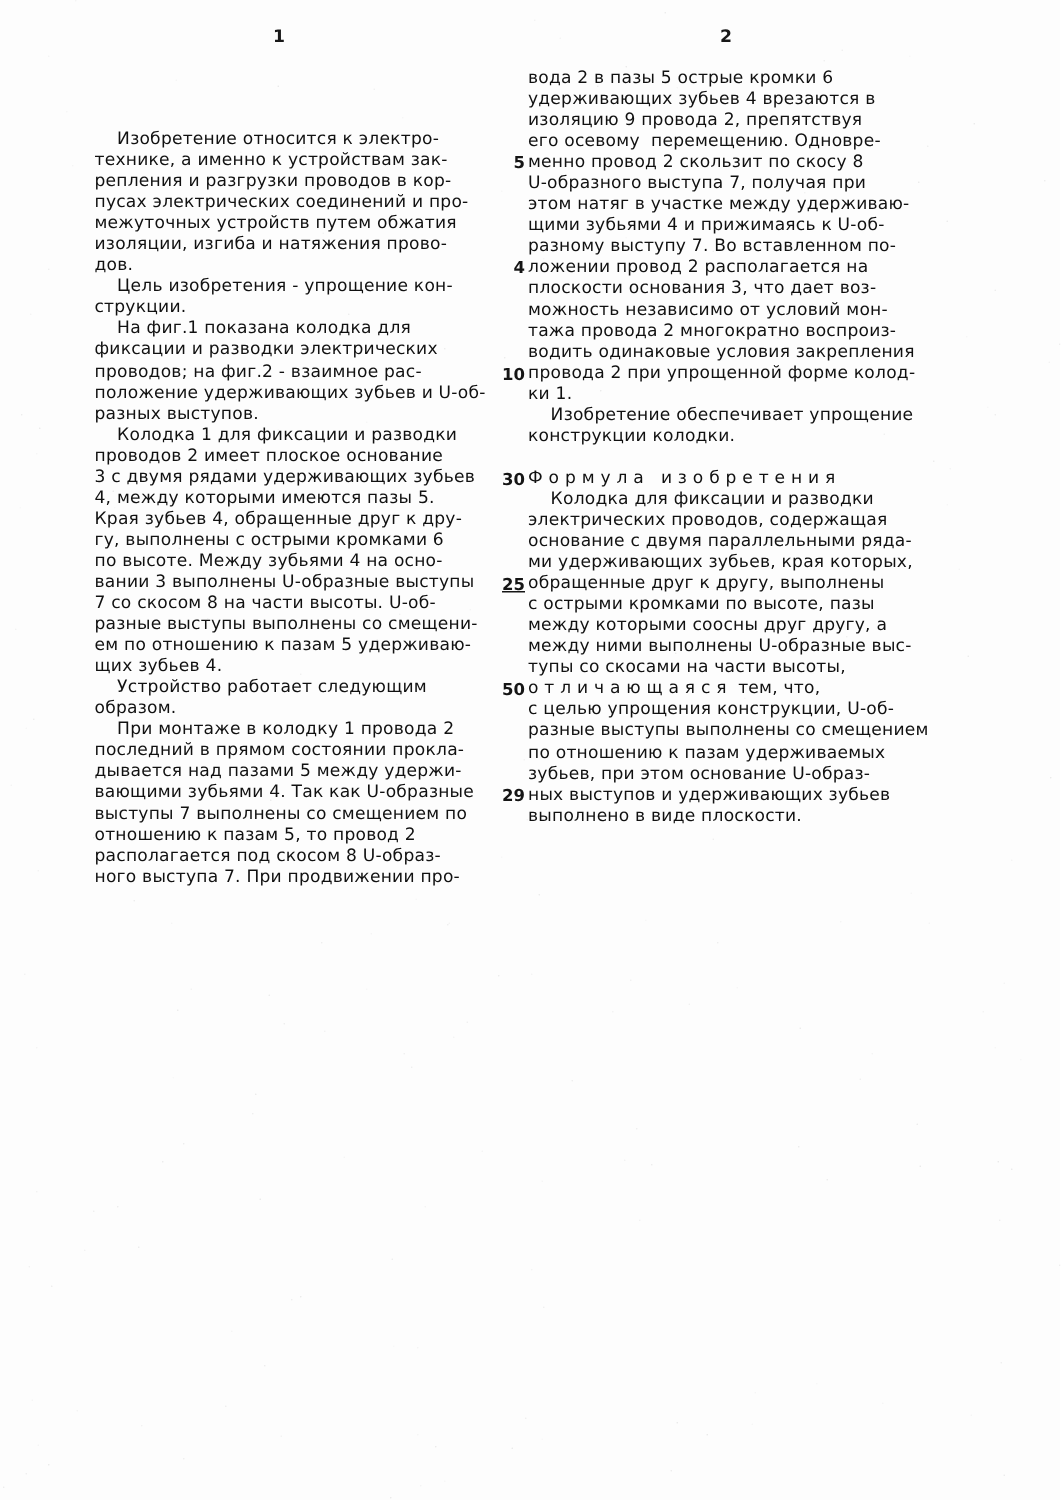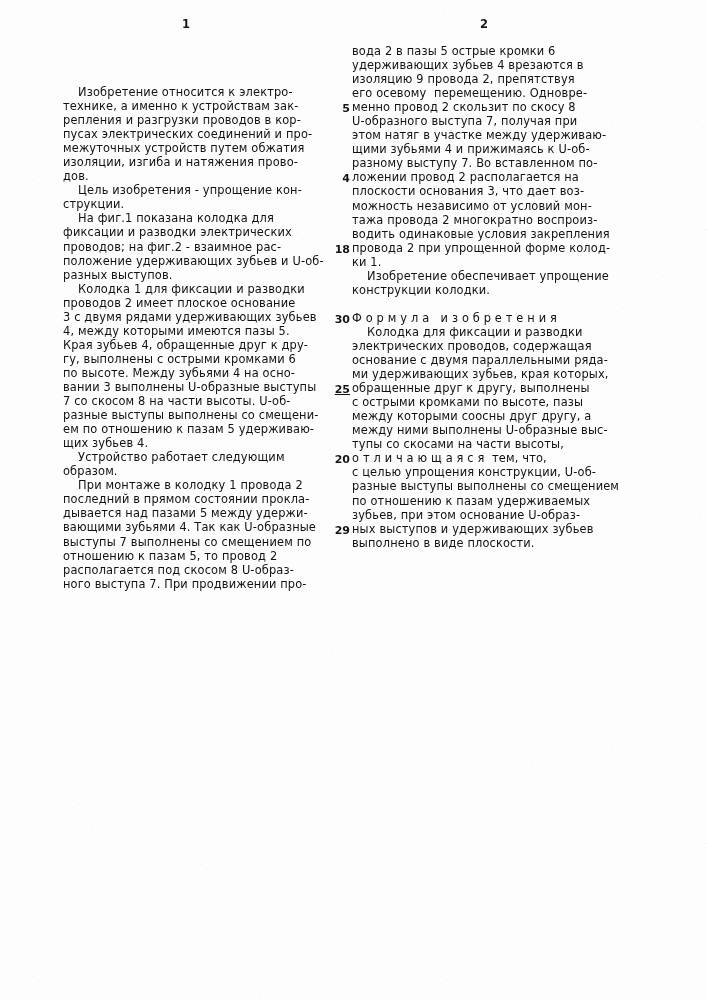--- a/index.html
+++ b/index.html
@@ -107,24 +107,24 @@
   <div class="header">
     <div class="col-num left">1</div>
     <div class="col-num right">2</div>
   </div>
 
   <div class="col col-left" id="col-left"><span class="ln">    Изобретение относится к электро-</span><span class="ln">технике, а именно к устройствам зак-</span><span class="ln">репления и разгрузки проводов в кор-</span><span class="ln">пусах электрических соединений и про-</span><span class="ln">межуточных устройств путем обжатия</span><span class="ln">изоляции, изгиба и натяжения прово-</span><span class="ln">дов.</span><span class="ln">    Цель изобретения - упрощение кон-</span><span class="ln">струкции.</span><span class="ln">    На фиг.1 показана колодка для</span><span class="ln">фиксации и разводки электрических</span><span class="ln">проводов; на фиг.2 - взаимное рас-</span><span class="ln">положение удерживающих зубьев и U-об-</span><span class="ln">разных выступов.</span><span class="ln">    Колодка 1 для фиксации и разводки</span><span class="ln">проводов 2 имеет плоское основание</span><span class="ln">3 с двумя рядами удерживающих зубьев</span><span class="ln">4, между которыми имеются пазы 5.</span><span class="ln">Края зубьев 4, обращенные друг к дру-</span><span class="ln">гу, выполнены с острыми кромками 6</span><span class="ln">по высоте. Между зубьями 4 на осно-</span><span class="ln">вании 3 выполнены U-образные выступы</span><span class="ln">7 со скосом 8 на части высоты. U-об-</span><span class="ln">разные выступы выполнены со смещени-</span><span class="ln">ем по отношению к пазам 5 удерживаю-</span><span class="ln">щих зубьев 4.</span><span class="ln">    Устройство работает следующим</span><span class="ln">образом.</span><span class="ln">    При монтаже в колодку 1 провода 2</span><span class="ln">последний в прямом состоянии прокла-</span><span class="ln">дывается над пазами 5 между удержи-</span><span class="ln">вающими зубьями 4. Так как U-образные</span><span class="ln">выступы 7 выполнены со смещением по</span><span class="ln">отношению к пазам 5, то провод 2</span><span class="ln">располагается под скосом 8 U-образ-</span><span class="ln">ного выступа 7. При продвижении про-</span></div>
 
   <div class="gutter" id="gutter">
       <div class="lnum" style="top: 58.2px;">5</div>
       <div class="lnum" style="top: 128.45px;">4</div>
-      <div class="lnum" style="top: 198.7px;">18</div>
+      <div class="lnum" style="top: 198.7px;">10</div>
       <div class="lnum" style="top: 268.95px;">30</div>
       <div class="lnum" style="top: 339.2px; text-decoration: underline;">25</div>
-      <div class="lnum" style="top: 409.45px;">20</div>
+      <div class="lnum" style="top: 409.45px;">50</div>
       <div class="lnum" style="top: 479.7px;">29</div>
     </div>
 
   <div class="col col-right" id="col-right"><span class="ln">вода 2 в пазы 5 острые кромки 6</span><span class="ln">удерживающих зубьев 4 врезаются в</span><span class="ln">изоляцию 9 провода 2, препятствуя</span><span class="ln">его осевому  перемещению. Одновре-</span><span class="ln">менно провод 2 скользит по скосу 8</span><span class="ln">U-образного выступа 7, получая при</span><span class="ln">этом натяг в участке между удерживаю-</span><span class="ln">щими зубьями 4 и прижимаясь к U-об-</span><span class="ln">разному выступу 7. Во вставленном по-</span><span class="ln">ложении провод 2 располагается на</span><span class="ln">плоскости основания 3, что дает воз-</span><span class="ln">можность независимо от условий мон-</span><span class="ln">тажа провода 2 многократно воспроиз-</span><span class="ln">водить одинаковые условия закрепления</span><span class="ln">провода 2 при упрощенной форме колод-</span><span class="ln">ки 1.</span><span class="ln">    Изобретение обеспечивает упрощение</span><span class="ln">конструкции колодки.</span><span class="ln">&nbsp;</span><span class="ln">Ф о р м у л а   и з о б р е т е н и я</span><span class="ln">    Колодка для фиксации и разводки</span><span class="ln">электрических проводов, содержащая</span><span class="ln">основание с двумя параллельными ряда-</span><span class="ln">ми удерживающих зубьев, края которых,</span><span class="ln">обращенные друг к другу, выполнены</span><span class="ln">с острыми кромками по высоте, пазы</span><span class="ln">между которыми соосны друг другу, а</span><span class="ln">между ними выполнены U-образные выс-</span><span class="ln">тупы со скосами на части высоты,</span><span class="ln"><span>о т л и ч а ю щ а я с я</span><span>  тем, что,</span></span><span class="ln">с целью упрощения конструкции, U-об-</span><span class="ln">разные выступы выполнены со смещением</span><span class="ln">по отношению к пазам удерживаемых</span><span class="ln">зубьев, при этом основание U-образ-</span><span class="ln">ных выступов и удерживающих зубьев</span><span class="ln">выполнено в виде плоскости.</span></div>
 
   <div class="speckles" id="speckles">
       <i style="left: 372.945px; top: 24.596px; opacity: 0.35;"></i>
       <i style="left: 522.735px; top: 489.907px; opacity: 0.25;"></i>
       <i style="left: 348.89px; top: 506.299px; opacity: 0.37;"></i>
       <i style="left: 533.178px; top: 685.197px; opacity: 0.59;"></i>

